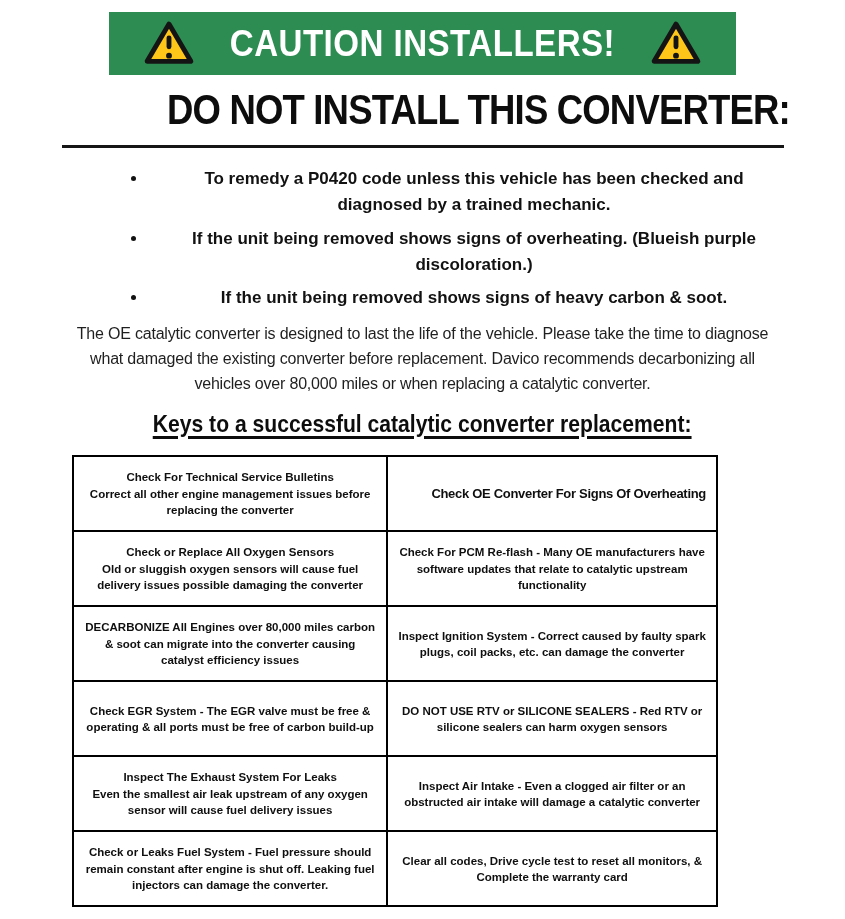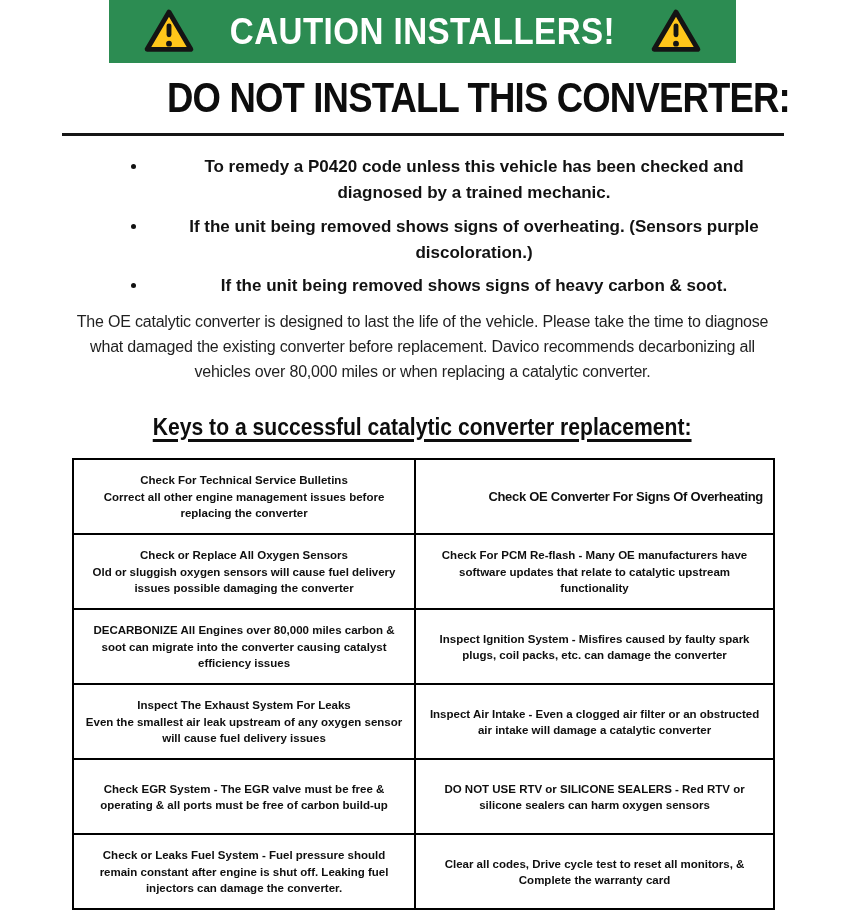--- a/index.html
+++ b/index.html
@@ -8,21 +8,21 @@
     width: 845px; height: 919px;
     background: #ffffff;
     font-family: "Liberation Sans", sans-serif;
     color: #111111;
     overflow: hidden;
   }
 
   
   .banner {
     width: 627px; height: 63px;
-    margin: 0 auto;
+    margin: 12px auto;
     background: #2C8C52;
     display: flex; align-items: center; justify-content: center;
     gap: 18px;
   }
   .banner-title {
     display: inline-block;
     color: #ffffff;
     font-weight: bold;
     font-size: 36px;
     white-space: nowrap;
@@ -76,40 +76,40 @@
     font-size: 16px;
     line-height: 1.58;
     letter-spacing: -0.2px;
     white-space: pre-line;
     color: #1f1f1f;
   }
 
   
   .keys-heading {
     text-align: center;
-    margin-top: 28px;
+    margin-top: 13px;
     line-height: 1.15;
   }
   .keys-heading .squeeze {
     display: inline-block;
     font-size: 24px;
     font-weight: bold;
     transform: scaleX(0.88);
     white-space: nowrap;
     text-decoration: underline;
     text-decoration-thickness: 2.5px;
     text-underline-offset: 4px;
     color: #0d0d0d;
   }
 
   
   .keys-table {
     border-collapse: collapse;
     table-layout: fixed;
-    width: 703px;
+    width: 646px;
     margin: 18px 0 0 72px;
   }
   .keys-table td {
     border: 2px solid #000000;
     height: 75px;
     text-align: center;
     vertical-align: middle;
     font-weight: bold;
     font-size: 11.5px;
     line-height: 1.4;
@@ -143,21 +143,21 @@
 
 <div class="main-heading">
   <span class="squeeze">DO NOT INSTALL THIS CONVERTER:</span>
 </div>
 
 <div class="divider"></div>
 
 <ul class="bullet-list">
   <li>To remedy a P0420 code unless this vehicle has been checked and
 diagnosed by a trained mechanic.</li>
-  <li>If the unit being removed shows signs of overheating. (Sensors purple
+  <li>If the unit being removed shows signs of overheating. (Blueish purple
 discoloration.)</li>
   <li>If the unit being removed shows signs of heavy carbon &amp; soot.</li>
 </ul>
 
 <p class="intro">The OE catalytic converter is designed to last the life of the vehicle. Please take the time to diagnose
 what damaged the existing converter before replacement. Davico recommends decarbonizing all
 vehicles over 80,000 miles or when replacing a catalytic converter.</p>
 
 <div class="keys-heading">
   <span class="squeeze">Keys to a successful catalytic converter replacement:</span>
@@ -170,29 +170,29 @@
 Correct all other engine management issues before replacing the converter</td>
       <td class="col-right big">Check OE Converter For Signs Of Overheating</td>
     </tr>
     <tr>
       <td class="col-left">Check or Replace All Oxygen Sensors
 Old or sluggish oxygen sensors will cause fuel delivery issues possible damaging the converter</td>
       <td class="col-right">Check For PCM Re-flash - Many OE manufacturers have software updates that relate to catalytic upstream functionality</td>
     </tr>
     <tr>
       <td class="col-left">DECARBONIZE All Engines over 80,000 miles carbon &amp; soot can migrate into the converter causing catalyst efficiency issues</td>
-      <td class="col-right">Inspect Ignition System - Misfires caused by faulty spark plugs, coil packs, etc. can damage the converter</td>
+      <td class="col-right">Inspect Ignition System - Correct caused by faulty spark plugs, coil packs, etc. can damage the converter</td>
+    </tr>
+    <tr>
+      <td class="col-left">Check EGR System - The EGR valve must be free &amp; operating &amp; all ports must be free of carbon build-up</td>
+      <td class="col-right">DO NOT USE RTV or SILICONE SEALERS - Red RTV or silicone sealers can harm oxygen sensors</td>
     </tr>
     <tr>
       <td class="col-left">Inspect The Exhaust System For Leaks
 Even the smallest air leak upstream of any oxygen sensor will cause fuel delivery issues</td>
       <td class="col-right">Inspect Air Intake - Even a clogged air filter or an obstructed air intake will damage a catalytic converter</td>
-    </tr>
-    <tr>
-      <td class="col-left">Check EGR System - The EGR valve must be free &amp; operating &amp; all ports must be free of carbon build-up</td>
-      <td class="col-right">DO NOT USE RTV or SILICONE SEALERS - Red RTV or silicone sealers can harm oxygen sensors</td>
     </tr>
     <tr>
       <td class="col-left">Check or Leaks Fuel System - Fuel pressure should remain constant after engine is shut off.  Leaking fuel injectors can damage the converter.</td>
       <td class="col-right">Clear all codes,  Drive cycle test to reset all monitors, &amp; Complete the warranty card</td>
     </tr>
   </tbody>
 </table>
 
 </body></html>

